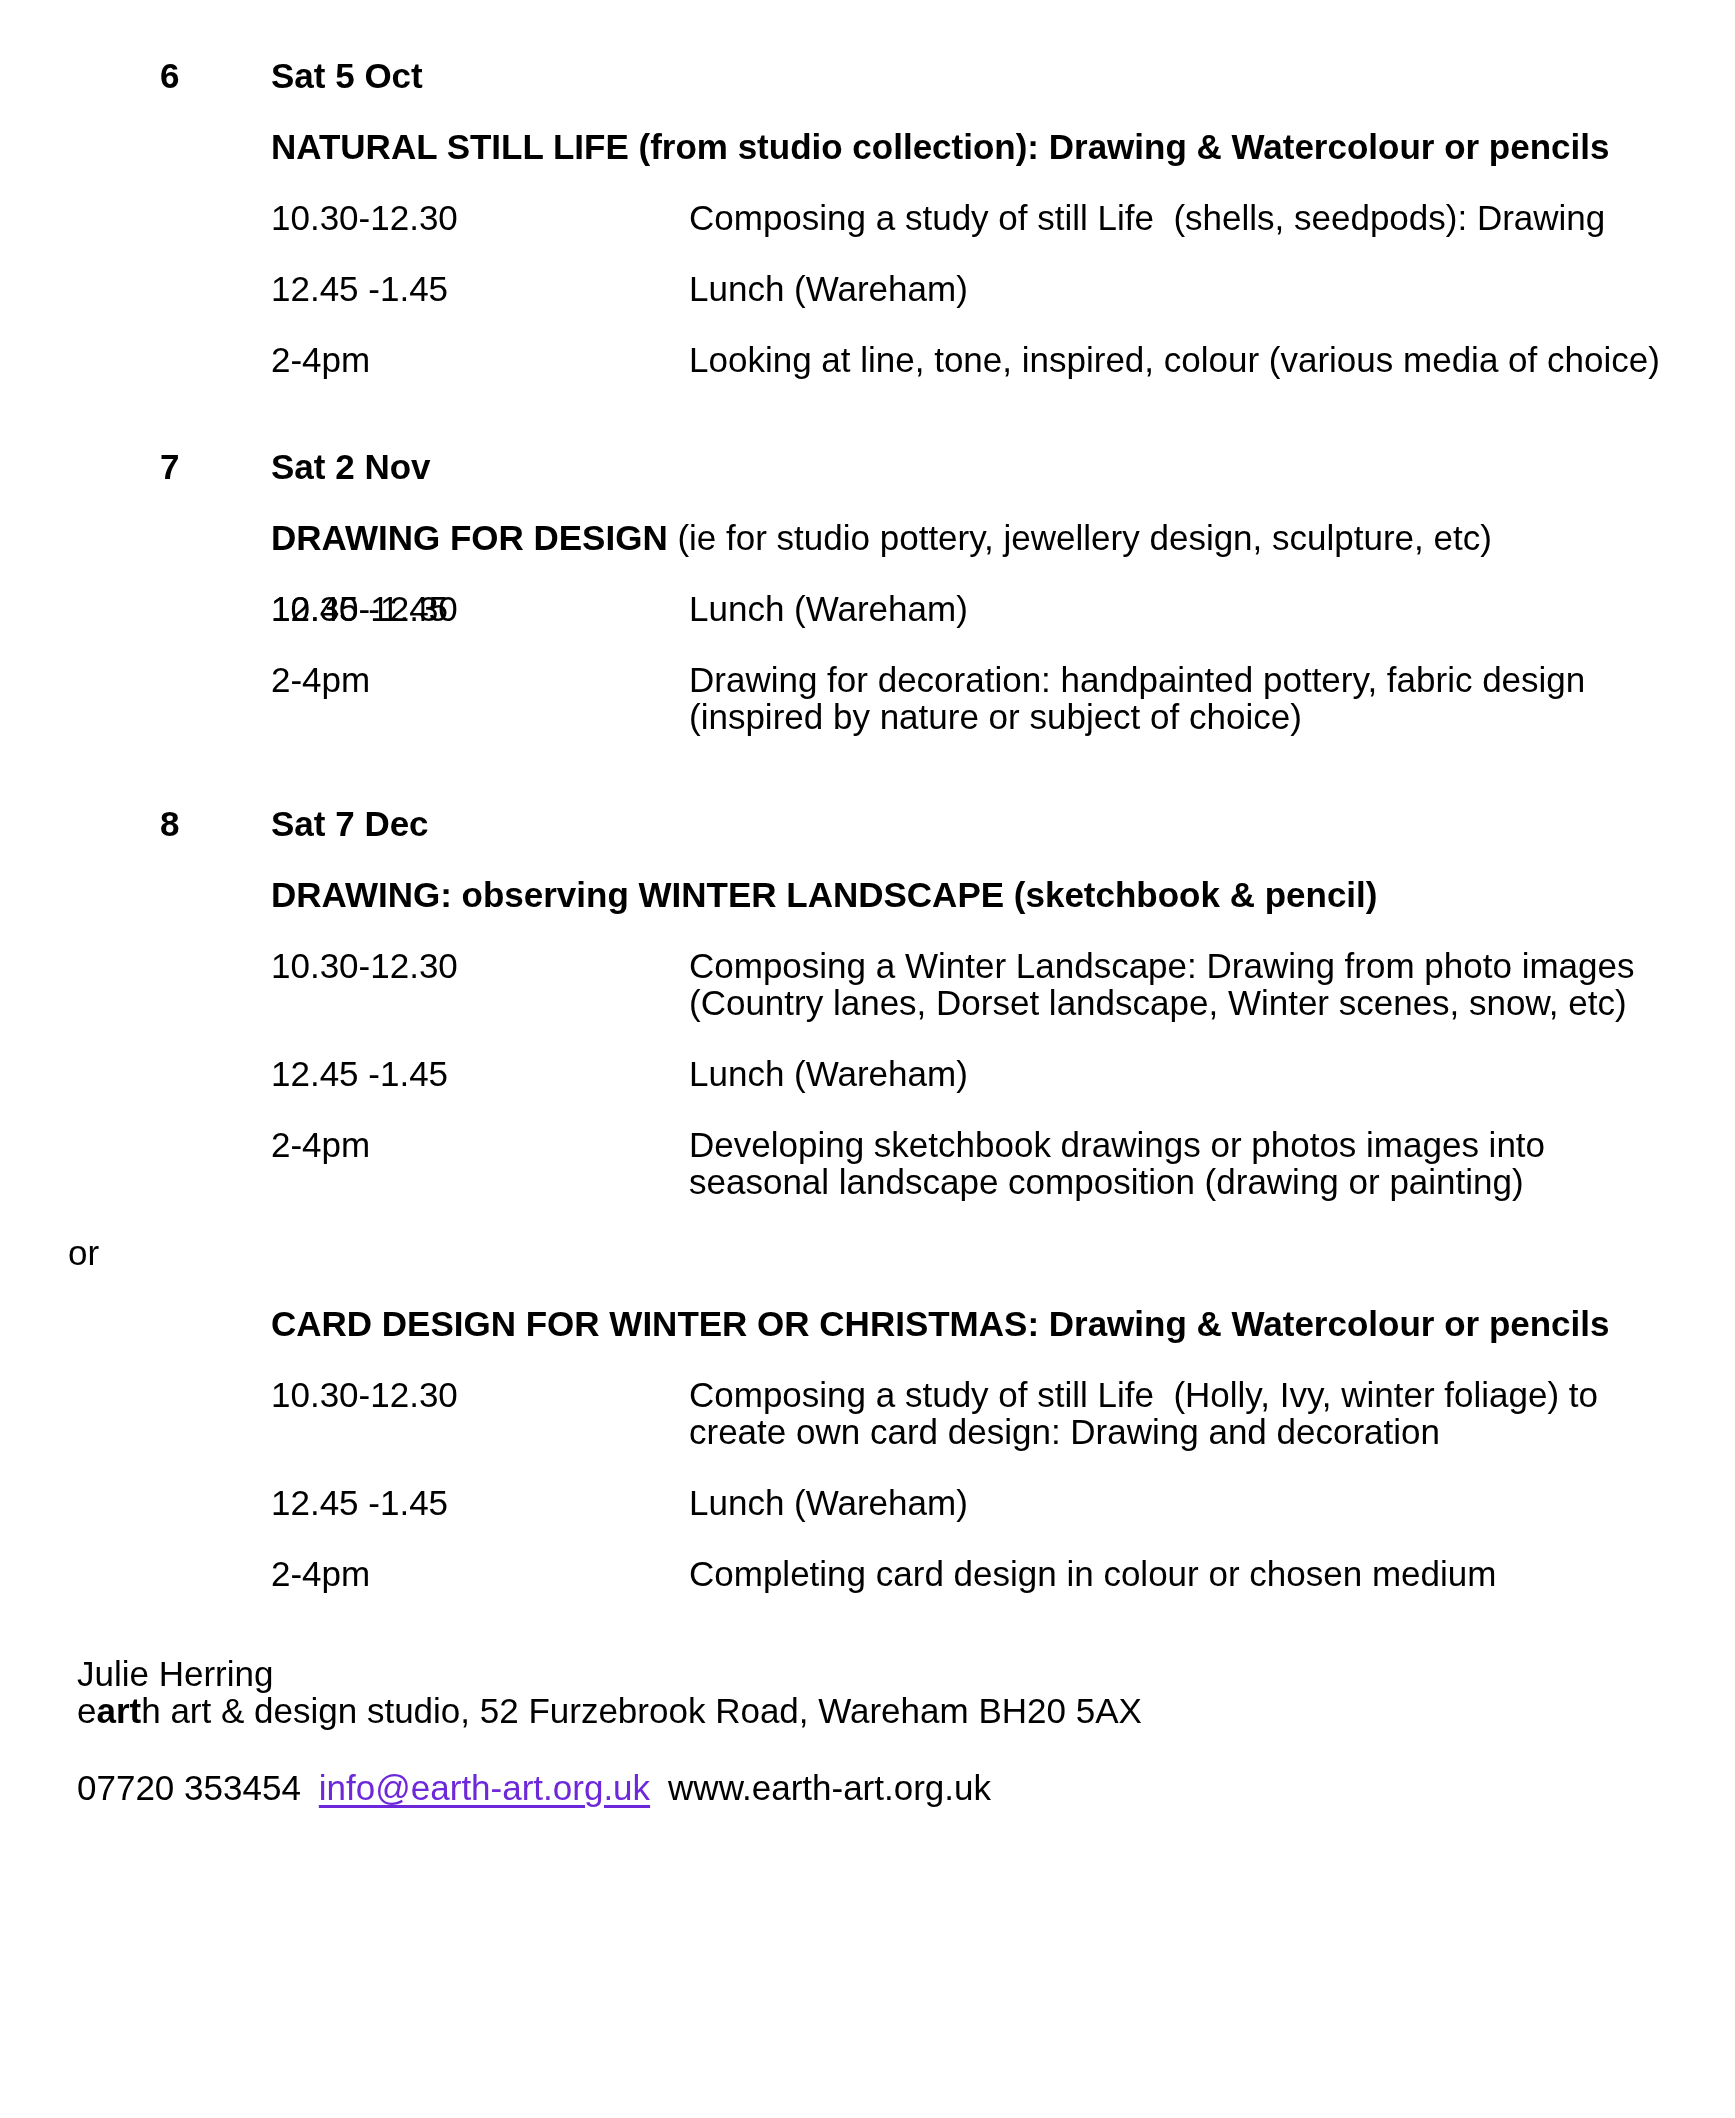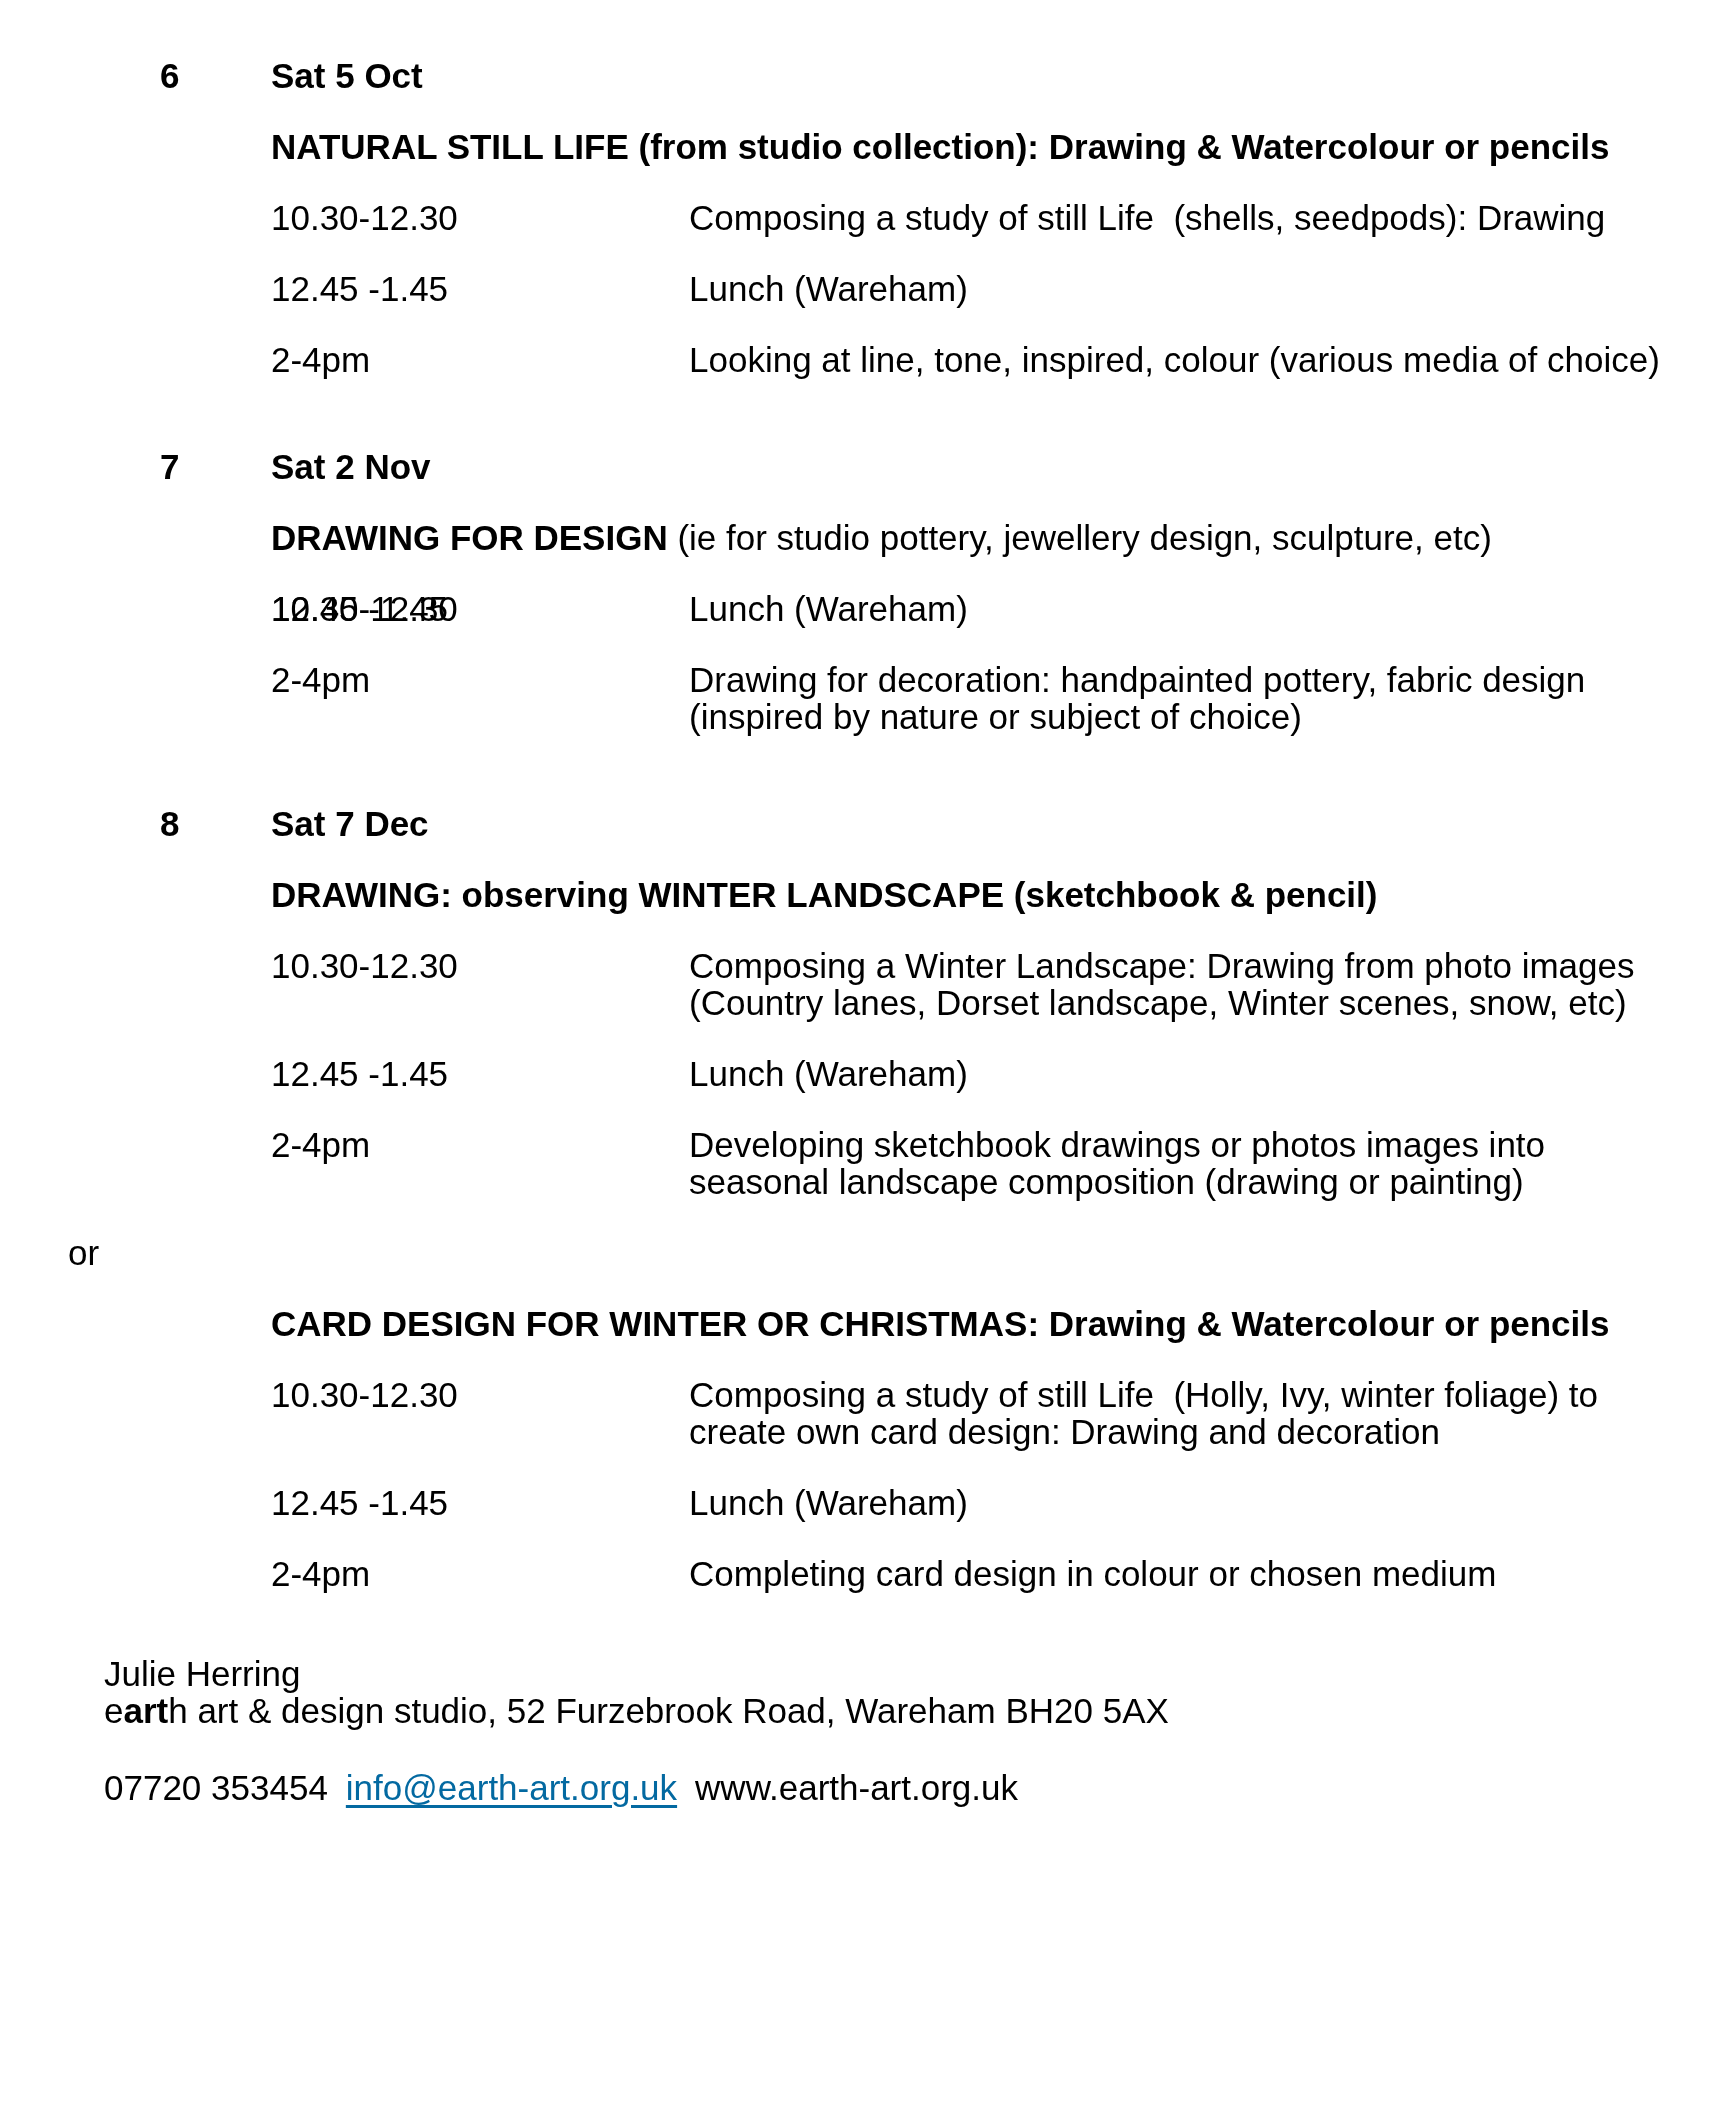--- a/index.html
+++ b/index.html
@@ -61,26 +61,26 @@
 
   .or-row {
     padding-left: 68px;
     margin-bottom: 34px;
   }
 
   footer {
     margin-top: 63px;
   }
   .footer-line {
-    padding-left: 104px;
+    padding-left: 77px;
   }
   .footer-studio { margin-bottom: 40px; }
   .footer-studio .b { font-weight: bold; }
   .footer-contact .email-link {
-    color: #0369a1;
+    color: #6d28d9;
     text-decoration: underline;
     text-decoration-thickness: 2.8px;
     text-underline-offset: 4.9px;
     margin: 0 18px;
     cursor: pointer;
   }
   .footer-contact .phone { white-space: pre; text-align: center; }
 </style>
 </head>
 <body>

